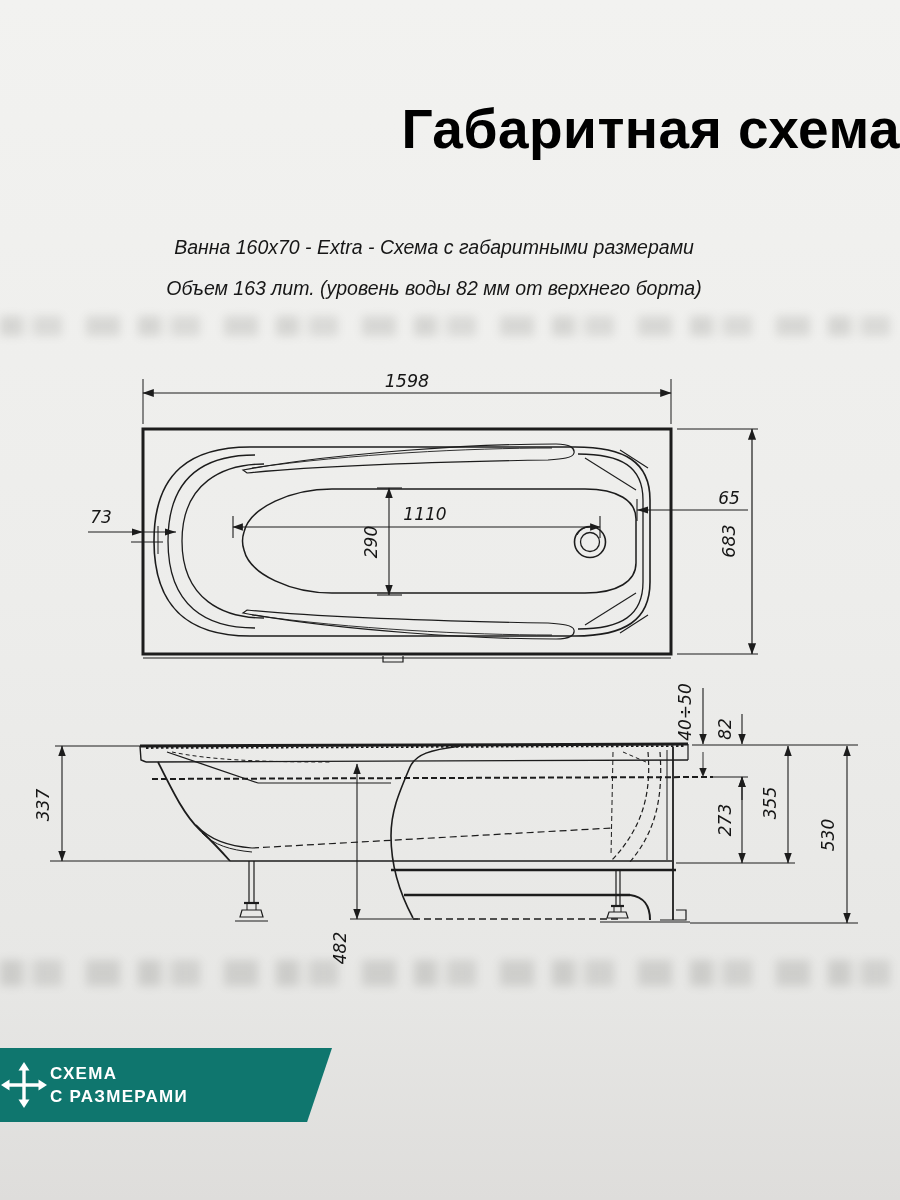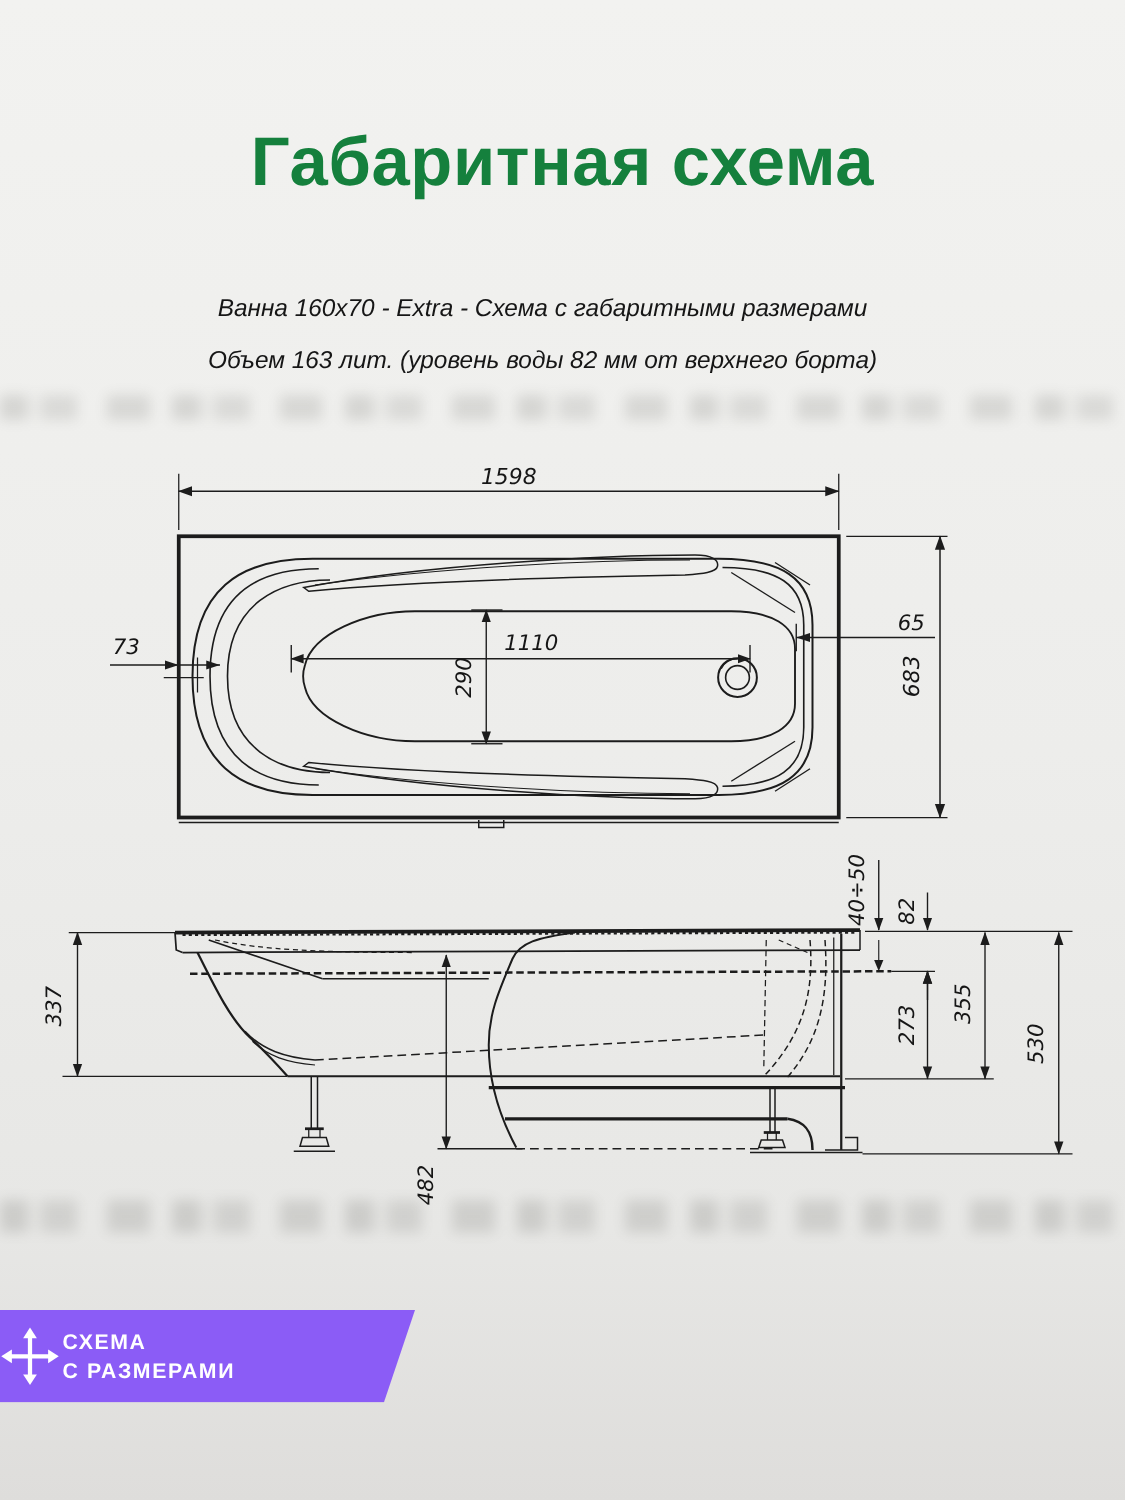--- a/index.html
+++ b/index.html
@@ -3,22 +3,22 @@
 <meta charset="utf-8">
 <style>
   html,body{margin:0;padding:0;}
   body{
     width:900px;height:1200px;position:relative;overflow:hidden;
     background:linear-gradient(180deg,#f2f2f0 0%,#ededeb 50%,#e7e7e5 82%,#dedddb 100%);
     font-family:"Liberation Sans",sans-serif;
   }
   .title{
     position:absolute;top:97px;left:0;width:900px;margin:0;
-    text-align:center;font-size:55px;font-weight:700;letter-spacing:.5px;
-    color:#15803d;
+    text-align:right;font-size:55px;font-weight:700;letter-spacing:.5px;
+    color:#000000;
   }
   .sub{
     position:absolute;left:-16px;width:900px;text-align:center;
     font-style:italic;font-size:19.5px;font-weight:500;color:#161616;
   }
   .sub1{top:236px;}
   .sub2{top:277px;}
   .wm{
     position:absolute;left:0;right:0;filter:blur(5px);
     background:repeating-linear-gradient(90deg,
@@ -28,21 +28,21 @@
   }
   .wm1{top:316px;height:20px;opacity:.28;}
   .wm2{top:960px;height:26px;opacity:.30;}
   svg{position:absolute;left:0;}
   .tv{top:370px;}
   .sv{top:670px;}
   .dim{font-family:"DejaVu Sans",sans-serif;font-style:italic;font-size:17px;fill:#161616;stroke:none;}
   .dimbig{font-size:17.5px;}
   .badge{
     position:absolute;left:0;top:1048px;width:332px;height:74px;
-    background:#8b5cf6;clip-path:polygon(0 0,100% 0,92.5% 100%,0 100%);
+    background:#0f766e;clip-path:polygon(0 0,100% 0,92.5% 100%,0 100%);
     display:flex;align-items:center;gap:20px;padding-left:50px;box-sizing:border-box;
   }
   .badge-text{color:#ffffff;font-weight:700;font-size:17px;line-height:23px;letter-spacing:1.3px;}
 </style>
 </head>
 <body>
 
 <h1 class="title">Габаритная схема</h1>
 <div class="sub sub1">Ванна 160х70 - Extra - Схема с габаритными размерами</div>
 <div class="sub sub2">Объем 163 лит. (уровень воды 82 мм от верхнего борта)</div>

